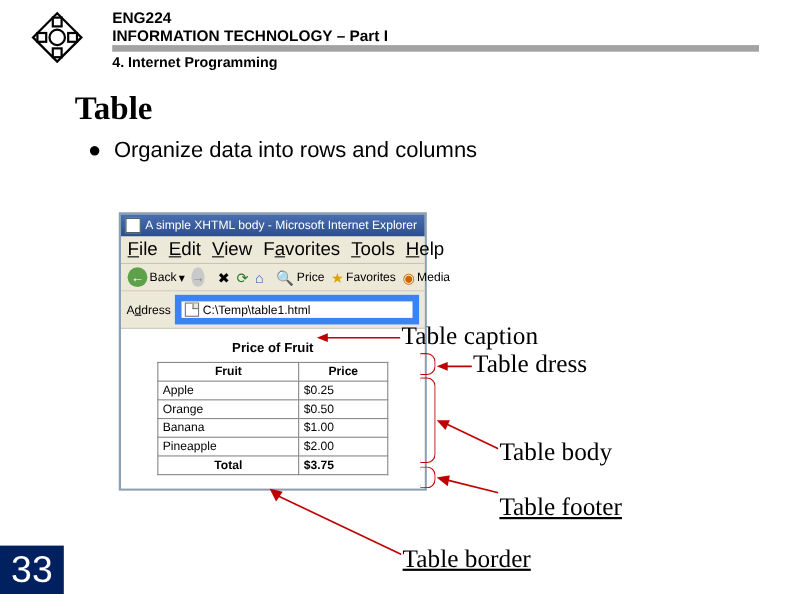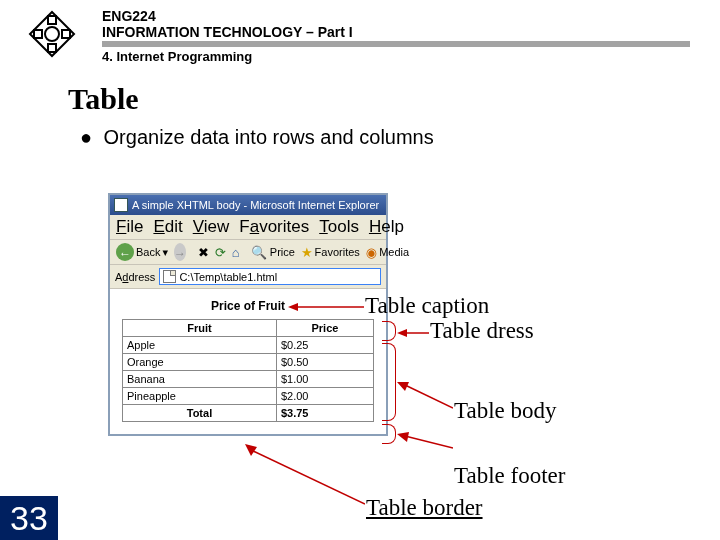--- a/index.html
+++ b/index.html
@@ -22,27 +22,27 @@
   .menu-bar { display: flex; gap: 10px; padding: 2px 6px; background: #ece9d8; border-bottom: 1px solid #c8c4b8; }
   .menu-bar span { font-size: 17px; }
   .menu-bar span u { text-decoration: underline; }
   .tool-bar { display: flex; align-items: center; gap: 6px; padding: 3px 6px; background: #ece9d8; border-bottom: 1px solid #c8c4b8; font-size: 11px; }
   .tool-btn { display: inline-flex; align-items: center; gap: 2px; }
   .circle-bg { width: 18px; height: 18px; border-radius: 50%; background: #5fa14a; display: inline-flex; align-items: center; justify-content: center; color: #fff; font-size: 12px; }
   .circle-bg.gray { background: #c9c9c9; color: #888; }
   .tb-sep { width: 1px; height: 16px; background: #c8c4b8; }
   .tb-icon-sm { font-size: 13px; }
   .addr-bar { display: flex; align-items: center; gap: 4px; padding: 3px 5px; background: #ece9d8; border-bottom: 1px solid #c8c4b8; }
-  .addr-box { flex: 1; background: #fff; border: 1px solid #3b82f6; padding: 1px 3px; display: flex; align-items: center; gap: 3px; }
+  .addr-box { flex: 1; background: #fff; border: 6px solid #3b82f6; padding: 1px 3px; display: flex; align-items: center; gap: 3px; }
   .addr-file-icon { width: 13px; height: 13px; background: #fff; border: 1px solid #777; display: inline-block; position: relative; }
   .addr-file-icon::after { content: ""; position: absolute; right: 0; top: 0; width: 4px; height: 4px; background: #ece9d8; border-left: 1px solid #777; border-bottom: 1px solid #777; }
 
   .page-area { background: #fff; padding: 10px 8px 12px 8px; }
   .caption { text-align: center; font-weight: bold; font-size: 12px; margin-bottom: 6px; position: relative; }
-  .fruit-table { width: 252px; margin: 0 auto; border-collapse: collapse; font-size: 11px; }
+  .fruit-table { width: 210px; margin: 0 auto; border-collapse: collapse; font-size: 11px; }
   .fruit-table th, .fruit-table td { border: 1px solid #888; padding: 2px 4px; }
   .fruit-table th { font-weight: bold; text-align: center; }
   .fruit-table td.item { text-align: left; }
   .fruit-table td.price { text-align: left; }
   .fruit-table tfoot td { font-weight: bold; text-align: center; }
   .fruit-table tfoot td.total-val { text-align: left; }
 
   .annot { position: absolute; font-family: "Times New Roman", serif; font-size: 23px; color: #000; }
   .arrow { position: absolute; }
   .arrow-line { stroke: #c00000; stroke-width: 1.5; fill: none; }
@@ -174,21 +174,21 @@
 </svg>
 <div class="side-brace" style="left:382px; top:321px; height:20px;"></div>
 
 <div class="annot" style="left:454px; top:398px;">Table body</div>
 <svg class="arrow" style="left:397px; top:380px; width:56px; height:34px;">
   <line x1="56" y1="28" x2="8" y2="5" class="arrow-line"></line>
   <polygon points="0,2 12,2 8,11" class="arrow-head"></polygon>
 </svg>
 <div class="side-brace" style="left:382px; top:343px; height:78px;"></div>
 
-<div class="annot" style="left:454px; top:463px;">Table footer</div>
+<div class="annot" style="left:454px; top:448px;text-decoration:underline;">Table footer</div>
 <svg class="arrow" style="left:397px; top:432px; width:56px; height:20px;">
   <line x1="56" y1="16" x2="8" y2="4" class="arrow-line"></line>
   <polygon points="0,2 12,0 10,10" class="arrow-head"></polygon>
 </svg>
 <div class="side-brace" style="left:382px; top:424px; height:20px;"></div>
 
 <div class="annot" style="left:366px; top:495px;text-decoration:underline;">Table border</div>
 <svg class="arrow" style="left:245px; top:444px; width:120px; height:64px;">
   <line x1="120" y1="60" x2="6" y2="6" class="arrow-line"></line>
   <polygon points="0,0 12,3 6,12" class="arrow-head"></polygon>

